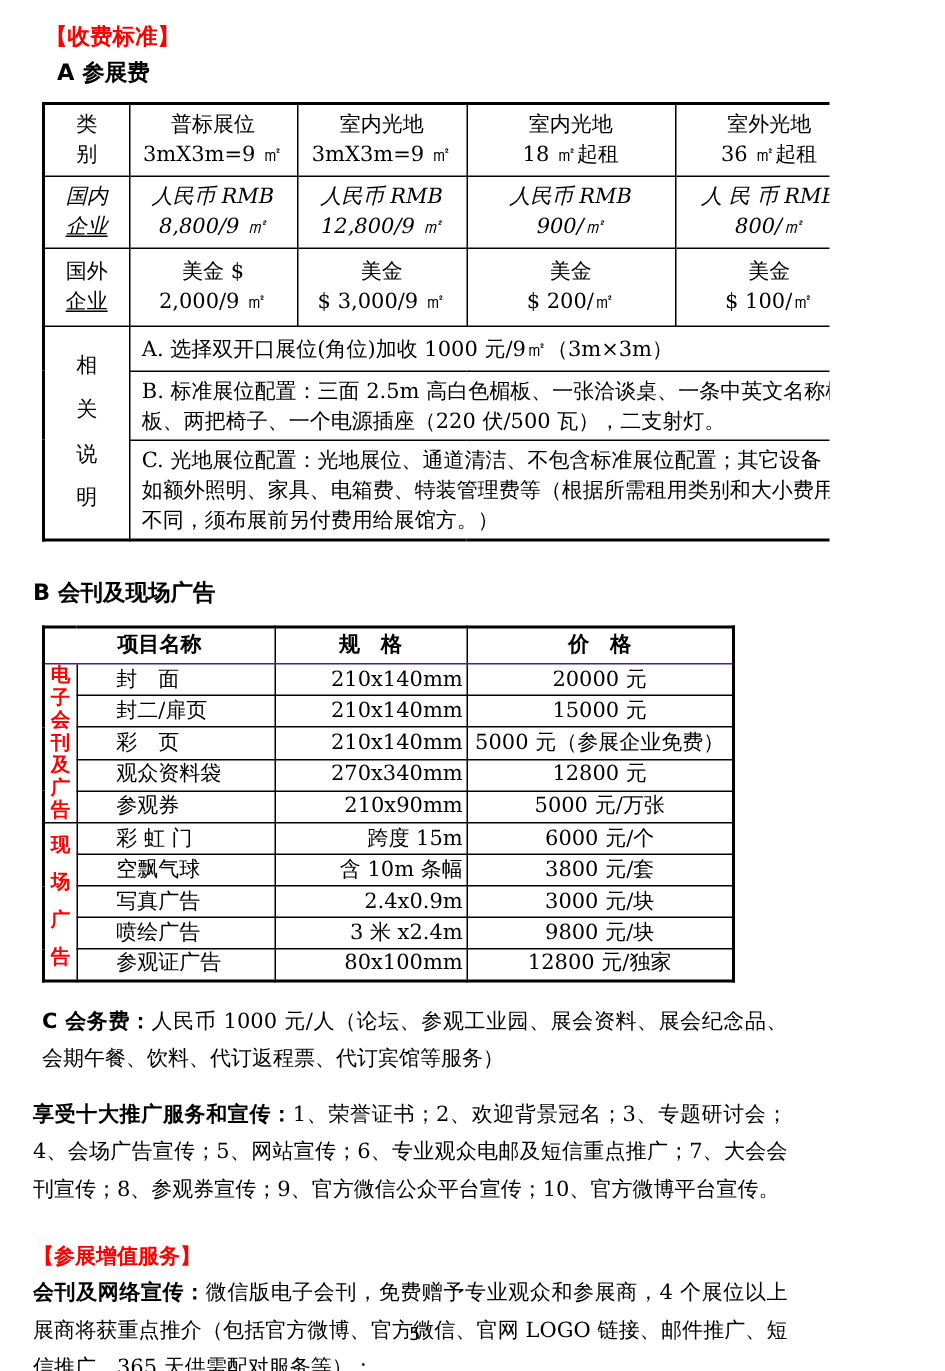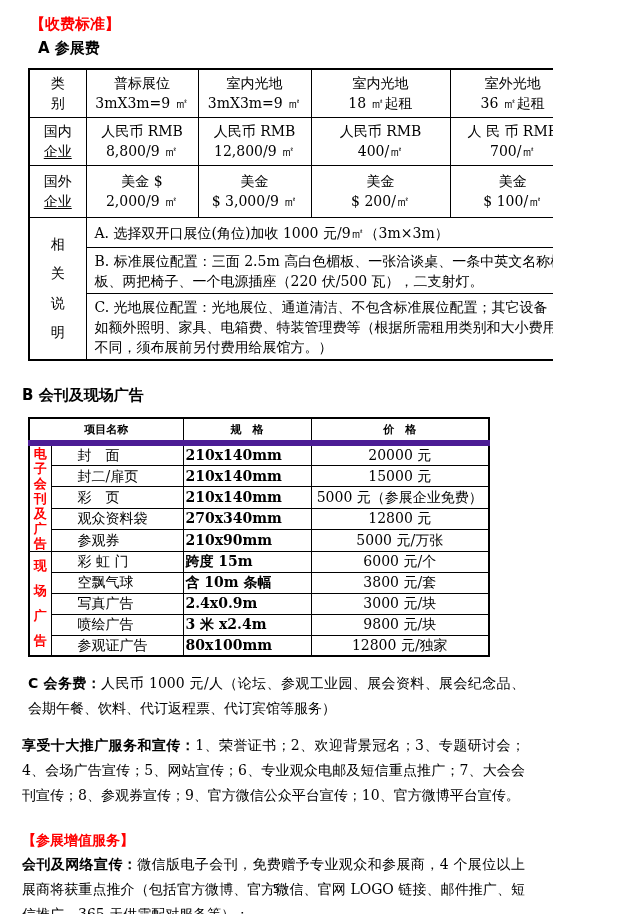--- a/index.html
+++ b/index.html
@@ -12,36 +12,36 @@
   .hei { font-family:"DejaVu Sans","Liberation Sans",sans-serif; font-weight:bold; }
   .red { color:#ff0000; }
   .fees-heading { font-size:15px; line-height:20px; margin-left:2px; }
   .sub-heading { font-size:15px; line-height:20px; margin:4px 0 0 10px; }
   .sub-heading-b { font-size:15px; line-height:20px; margin:24px 0 0 -6px; }
 
   table { border-collapse:collapse; table-layout:fixed; }
   .tableA { width:547px; border:2px solid #000; margin-top:10px; }
   .tableA td { border:1px solid #000; text-align:center; vertical-align:middle; line-height:20px; padding:2px; }
   .tableA .row-header td { height:48px; }
-  .tableA .row-domestic td { height:48px; }
+  .tableA .row-domestic td { height:48px;font-style:italic; }
   .tableA .row-foreign td { height:52px; }
   .u { text-decoration:underline; text-underline-offset:2px; }
   .notes-label-cell { vertical-align:middle; }
   .notes-label { display:flex; flex-direction:column; align-items:center; justify-content:space-around; height:118px; }
   .note { text-align:left !important; padding:3px 6px 2px 8px !important; line-height:19px; }
   .note-a { height:30px; }
   .note-b { height:40px; }
   .note-c { height:58px; }
 
   .tableB { width:460px; border:2px solid #000; margin-top:12px; }
   .tableB td { border:1px solid #000; vertical-align:middle; line-height:19px; padding:0 2px; }
-  .tableB .bhead td { height:25px; text-align:center; border-bottom:6px solid #4c1d95; font-size:11px; }
+  .tableB .bhead td { height:25px; text-align:center; border-bottom:1px solid #4c1d95; font-size:14px; }
   .tableB .item-row td { height:21px; }
   .tableB .iname { text-align:left; padding-left:26px; }
-  .tableB .spec { text-align:left;font-weight:bold; }
+  .tableB .spec { text-align:right; }
   .tableB .price { text-align:center; }
   .glabel { border-right:1px solid #000; }
   .glabel .stack { display:flex; flex-direction:column; align-items:center; justify-content:center; color:#ff0000; font-family:"DejaVu Sans","Liberation Sans",sans-serif; font-weight:bold; font-size:13px; }
   .g1 .stack span { line-height:15px; }
   .g2 .stack span { line-height:25px; }
 
   .para { font-size:14px; line-height:25px; text-align:justify; }
   .para-c { margin-top:14px; }
   .sponsor-heading { font-size:14px; line-height:20px; margin-top:14px; margin-left:2px; }
   .para-promo { margin-top:12px; text-indent:0; margin-left:-6px; }
@@ -97,25 +97,25 @@
         <td>
           <div>人民币 RMB</div>
           <div>8,800/9 ㎡</div>
         </td>
         <td>
           <div>人民币 RMB</div>
           <div>12,800/9 ㎡</div>
         </td>
         <td>
           <div>人民币 RMB</div>
-          <div>400/㎡</div>
+          <div>900/㎡</div>
         </td>
         <td>
           <div>人 民 币 RMB</div>
-          <div>700/㎡</div>
+          <div>800/㎡</div>
         </td>
       </tr>
       <tr class="row-foreign">
         <td>
           <div>国外</div>
           <div class="u">企业</div>
         </td>
         <td>
           <div>美金 $</div>
           <div>2,000/9 ㎡</div>

